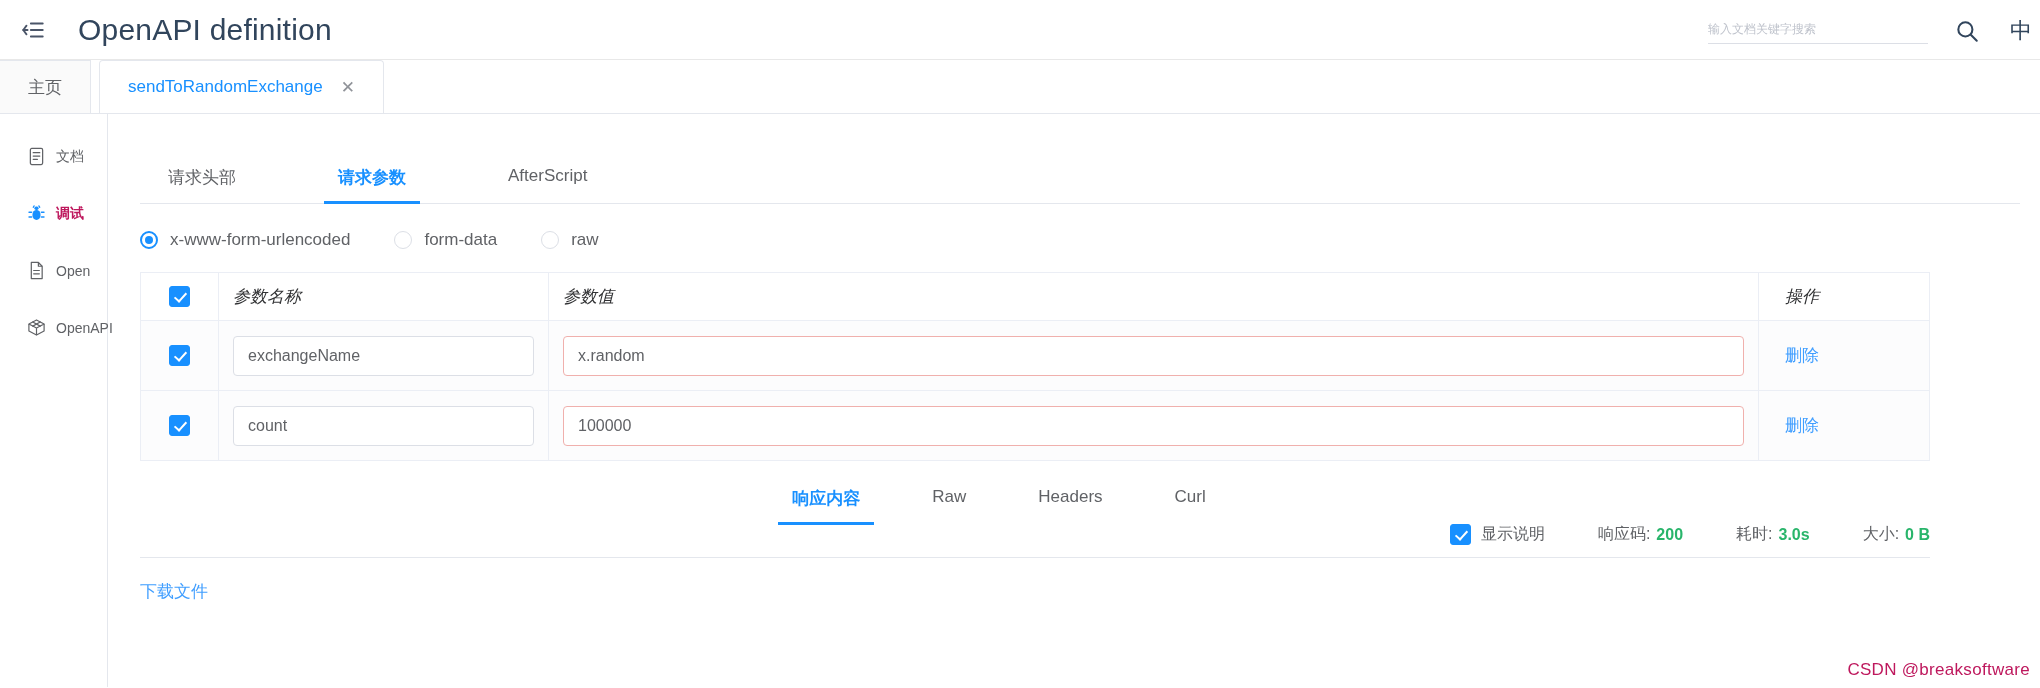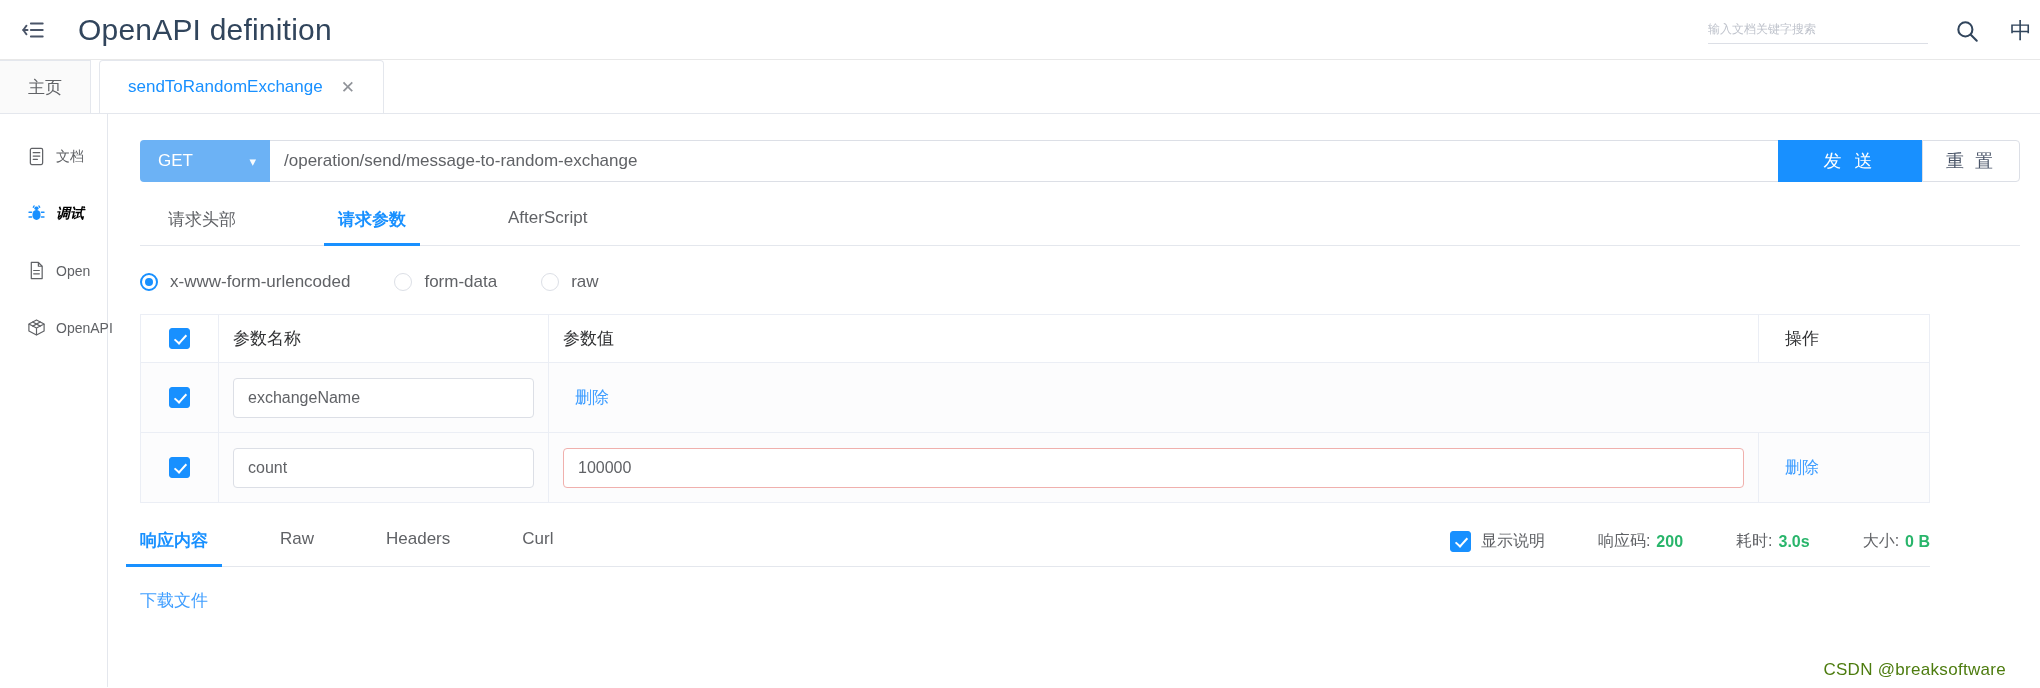--- a/index.html
+++ b/index.html
@@ -144,21 +144,21 @@
     display: flex;
     align-items: center;
     height: 57px;
     padding-left: 26px;
     font-size: 14px;
     color: #606266;
     cursor: pointer;
     box-sizing: border-box;
     position: relative;
   }
-  .side-item.active { color: #000000; font-weight: 600; font-style: italic; }
+  .side-item.active { color: #be185d; font-weight: 600; }
   .side-item .side-ico {
     width: 20px;
     display: flex;
     align-items: center;
     justify-content: center;
     margin-right: 10px;
     flex: 0 0 20px;
   }
   .side-item .side-lbl { white-space: nowrap; }
 
@@ -296,21 +296,21 @@
     border: 1px solid #ebeef5;
     border-bottom: none;
     width: 1790px;
     box-sizing: border-box;
   }
   .prow {
     display: flex;
     border-bottom: 1px solid #ebeef5;
     box-sizing: border-box;
   }
-  .prow.head { height: 48px; }
+  .prow.head { height: 48px; font-style: italic; }
   .prow.body { height: 70px; background: #fcfcfd; }
   .pcell {
     display: flex;
     align-items: center;
     box-sizing: border-box;
     border-right: 1px solid #ebeef5;
     padding: 0 14px;
   }
   .c-check { width: 78px; flex: 0 0 78px; justify-content: center; }
   .c-name  { width: 330px; flex: 0 0 330px; }
@@ -361,20 +361,21 @@
 
   
   .resp-bar {
     display: flex;
     align-items: center;
     margin-top: 26px;
     border-bottom: 1px solid #e4e7ed;
     width: 1790px;
     box-sizing: border-box;
     position: relative;
+    flex-direction: column;
   }
   .resp-tabs { display: flex; }
   .resp-tab {
     padding: 0 0 14px 0;
     margin-right: 72px;
     font-size: 17px;
     color: #606266;
     cursor: pointer;
     position: relative;
     white-space: nowrap;
@@ -403,24 +404,24 @@
   .dl-link {
     margin-top: 22px;
     font-size: 17px;
     color: #409eff;
     cursor: pointer;
     display: inline-block;
   }
 
   .watermark {
     position: absolute;
-    right: 34px;
+    right: 10px;
     bottom: 8px;
     font-size: 17px;
-    color: #4d7c0f;
+    color: #be185d;
     letter-spacing: .3px;
     white-space: nowrap;
     margin-top: 16px;
   }
 </style>
 </head>
 <body>
 
 <div class="header">
   <div class="collapse-icon">
@@ -513,29 +514,20 @@
         </svg>
       </span>
       <span class="side-lbl">OpenAPI</span>
     </div>
   </div>
 
   <div class="main">
     <div class="main-inner">
 
       
-      <div class="url-row">
-        <div class="method-sel">
-          <span>GET</span>
-          <span class="chev">▾</span>
-        </div>
-        <input class="url-input" type="text" value="/operation/send/message-to-random-exchange" style="">
-        <div class="btn-send">发 送</div>
-        <div class="btn-reset">重 置</div>
-      </div>
 
       
       <div class="req-tabs">
         <div class="req-tab">请求头部</div>
         <div class="req-tab active">请求参数</div>
         <div class="req-tab">AfterScript</div>
       </div>
 
       
       <div class="radio-row">
@@ -564,20 +556,23 @@
           <div class="pcell c-value">参数值</div>
           <div class="pcell c-act">操作</div>
         </div>
 
         <div class="prow body">
           <div class="pcell c-check">
             <span class="chk on"></span>
           </div>
           <div class="pcell c-name">
             <input class="pinput" type="text" value="exchangeName" style="">
+          </div>
+          <div class="pcell c-value">
+            <input class="pinput warn" type="text" value="x.random" style="">
           </div>
           <div class="pcell c-act">
             <span class="del-link">删除</span>
           </div>
         </div>
 
         <div class="prow body">
           <div class="pcell c-check">
             <span class="chk on"></span>
           </div>

